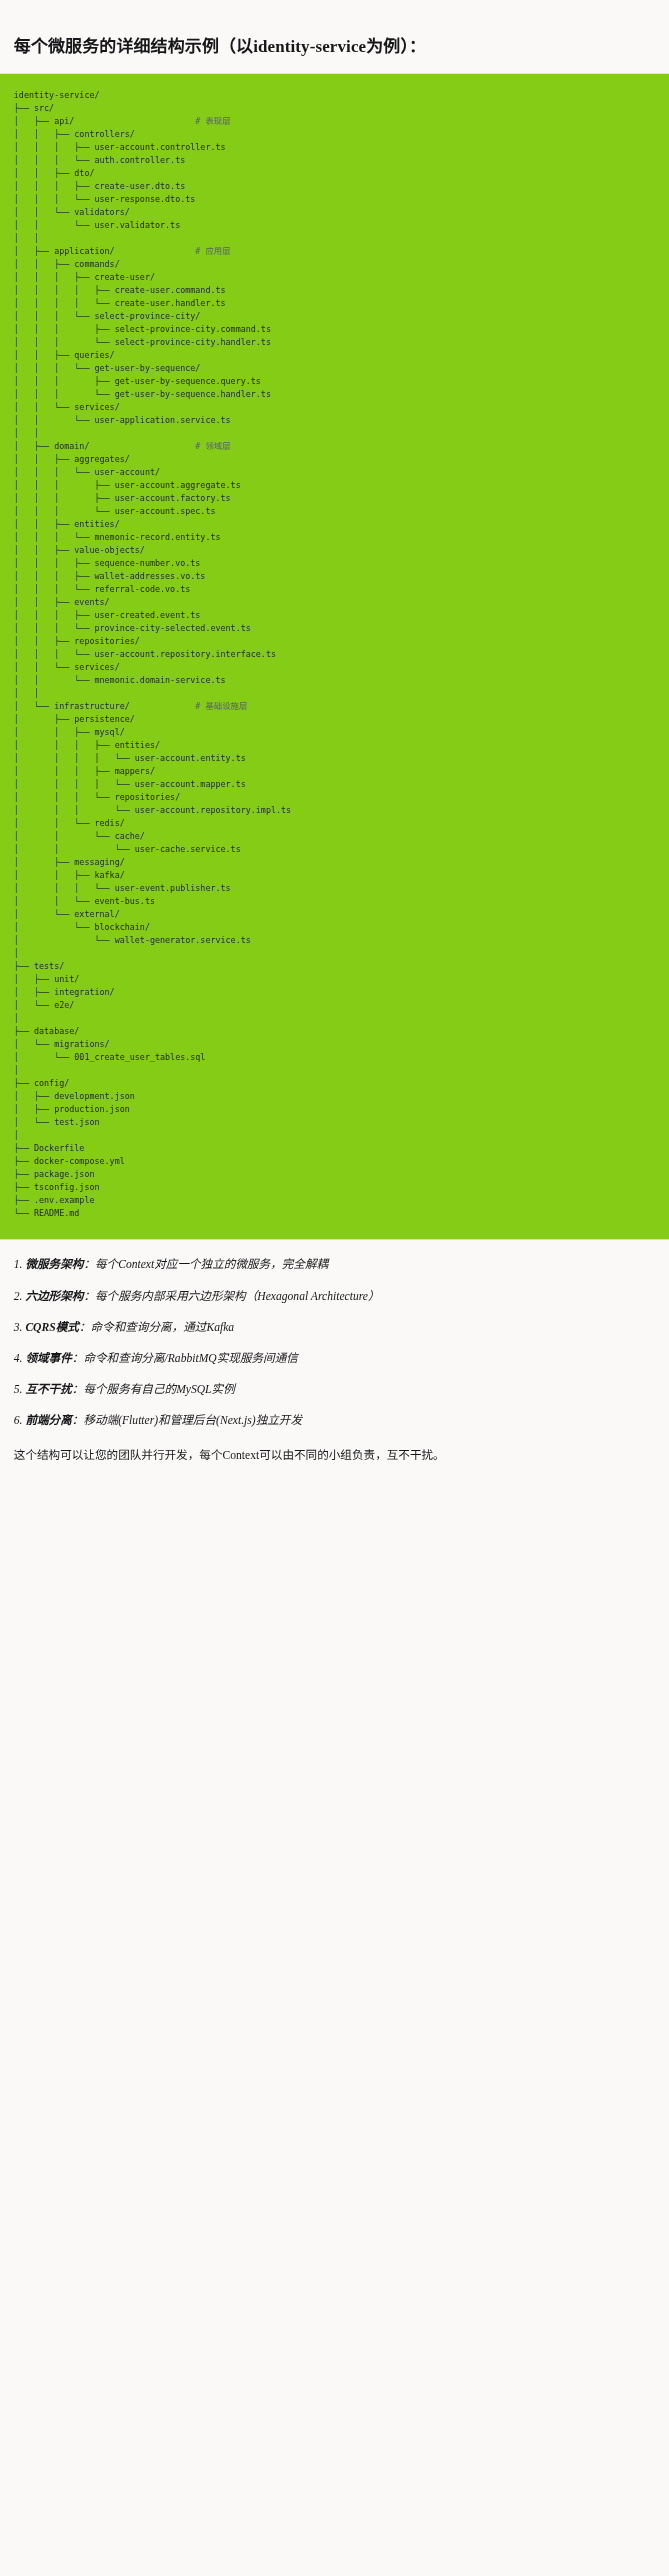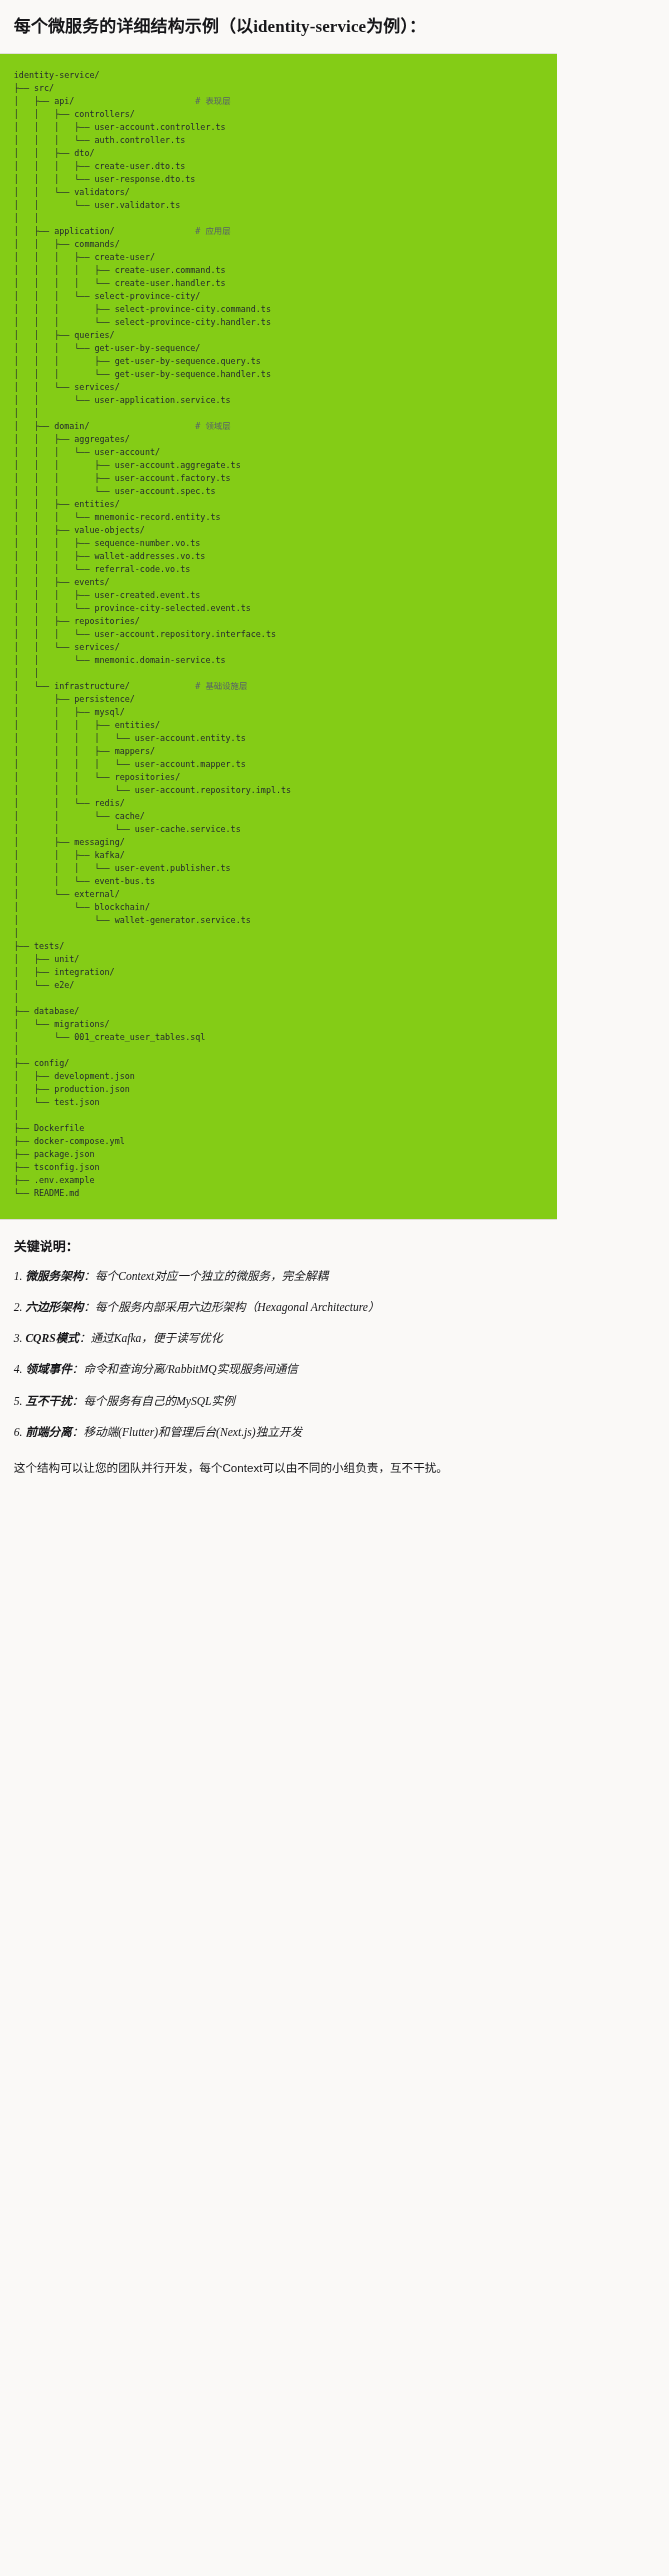--- a/index.html
+++ b/index.html
@@ -4,21 +4,21 @@
 <title>Microservice Structure</title>
 <style>
   html,body{margin:0;padding:0;}
   body{
     width:669px;
     background:#faf9f7;
     font-family:"Liberation Sans", sans-serif;
     color:#1a1a1a;
     -webkit-font-smoothing:antialiased;
   }
-  .page{width:557px;box-sizing:border-box;}
+  .page{width:669px;box-sizing:border-box;margin-top:20px;}
 
   
   .heading-block{
     padding:16.3px 13.8px 13.8px 13.8px;
     border-bottom:0.6px solid #e2e0dc;
     background:#faf9f7;
   }
   .heading{
     margin:0;
     font-size:17px;
@@ -74,21 +74,21 @@
     margin:0 0 13.8px 0;
     color:#17171a;
   }
   ol.notes li:before{
     content:counter(noteidx) ". ";
   }
   ol.notes li .term{font-weight:bold;}
   ol.notes li .sep{font-weight:normal;}
   .closing{
     margin:17.5px 0 0 0;
-    font-family:Liberation Sans, sans-serif;
+    font-family:Liberation Serif, serif;
     font-size:11.6px;
     line-height:1.55;
     color:#17171a;
   }
 </style>
 </head>
 <body>
 
 <div class="page">
 
@@ -180,25 +180,24 @@
 │
 ├── Dockerfile
 ├── docker-compose.yml
 ├── package.json
 ├── tsconfig.json
 ├── .env.example
 └── README.md</pre>
   </section>
 
   <section class="notes-block">
-    <h3 class="notes-title">关键说明：</h3>
     <ol class="notes" id="notes-list">
         <li><span class="term">微服务架构</span><span class="sep">：</span><span>每个Context对应一个独立的微服务，完全解耦</span></li>
         <li><span class="term">六边形架构</span><span class="sep">：</span><span>每个服务内部采用六边形架构（Hexagonal Architecture）</span></li>
-        <li><span class="term">CQRS模式</span><span class="sep">：</span><span>通过Kafka，便于读写优化</span></li>
+        <li><span class="term">CQRS模式</span><span class="sep">：</span><span>命令和查询分离，通过Kafka</span></li>
         <li><span class="term">领域事件</span><span class="sep">：</span><span>命令和查询分离/RabbitMQ实现服务间通信</span></li>
         <li><span class="term">互不干扰</span><span class="sep">：</span><span>每个服务有自己的MySQL实例</span></li>
         <li><span class="term">前端分离</span><span class="sep">：</span><span>移动端(Flutter)和管理后台(Next.js)独立开发</span></li>
       </ol>
     <p class="closing">这个结构可以让您的团队并行开发，每个Context可以由不同的小组负责，互不干扰。</p>
   </section>
 
 </div>
 
 

